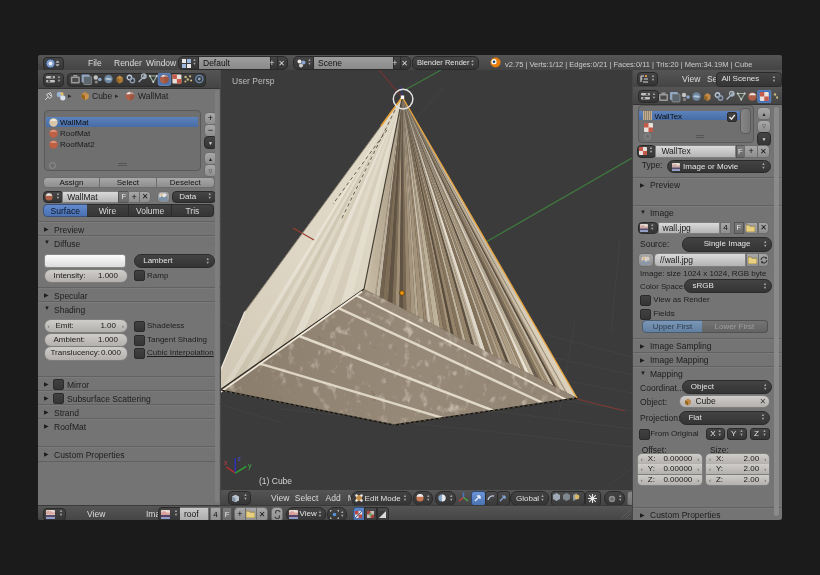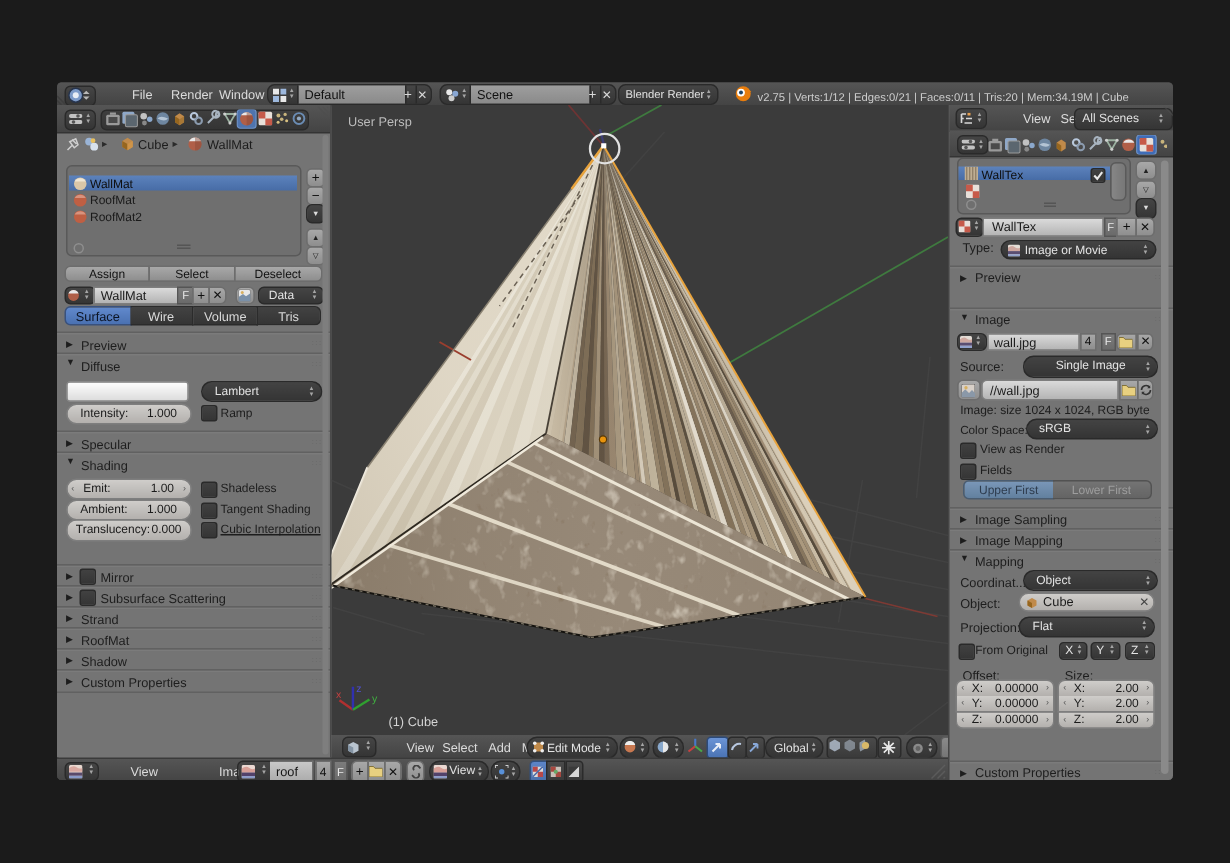--- a/index.html
+++ b/index.html
@@ -308,25 +308,20 @@
         <span class="grip" style="position:absolute;right:5px;top:4px;font-size:5px;letter-spacing:1px;color:#5a5a5a;">:::</span>
       </div>
   <div class="ab sepl phead" style="left:0;top:334px;width:182px;height:14px;">
         <span style="position:absolute;left:6px;top:3px;font-size:6px;">▶</span>
         <span style="position:absolute;left:16px;top:2.5px;">Strand</span>
         <span class="grip" style="position:absolute;right:5px;top:4px;font-size:5px;letter-spacing:1px;color:#5a5a5a;">:::</span>
       </div>
   <div class="ab sepl phead" style="left:0;top:348px;width:182px;height:14px;">
         <span style="position:absolute;left:6px;top:3px;font-size:6px;">▶</span>
         <span style="position:absolute;left:16px;top:2.5px;">RoofMat</span>
-        <span class="grip" style="position:absolute;right:5px;top:4px;font-size:5px;letter-spacing:1px;color:#5a5a5a;">:::</span>
-      </div>
-  <div class="ab sepl phead" style="left:0;top:362px;width:182px;height:14px;">
-        <span style="position:absolute;left:6px;top:3px;font-size:6px;">▶</span>
-        <span style="position:absolute;left:16px;top:2.5px;">Shadow</span>
         <span class="grip" style="position:absolute;right:5px;top:4px;font-size:5px;letter-spacing:1px;color:#5a5a5a;">:::</span>
       </div>
   <div class="ab sepl phead" style="left:0;top:376px;width:182px;height:14px;border-bottom:1px solid #616161;">
         <span style="position:absolute;left:6px;top:3px;font-size:6px;">▶</span>
         <span style="position:absolute;left:16px;top:2.5px;">Custom Properties</span>
         <span class="grip" style="position:absolute;right:5px;top:4px;font-size:5px;letter-spacing:1px;color:#5a5a5a;">:::</span>
       </div>
   <div class="ab" style="left:176.5px;top:20px;width:4px;height:413px;background:#7e7e7e;border-radius:2px;"></div>
 </div>
 

